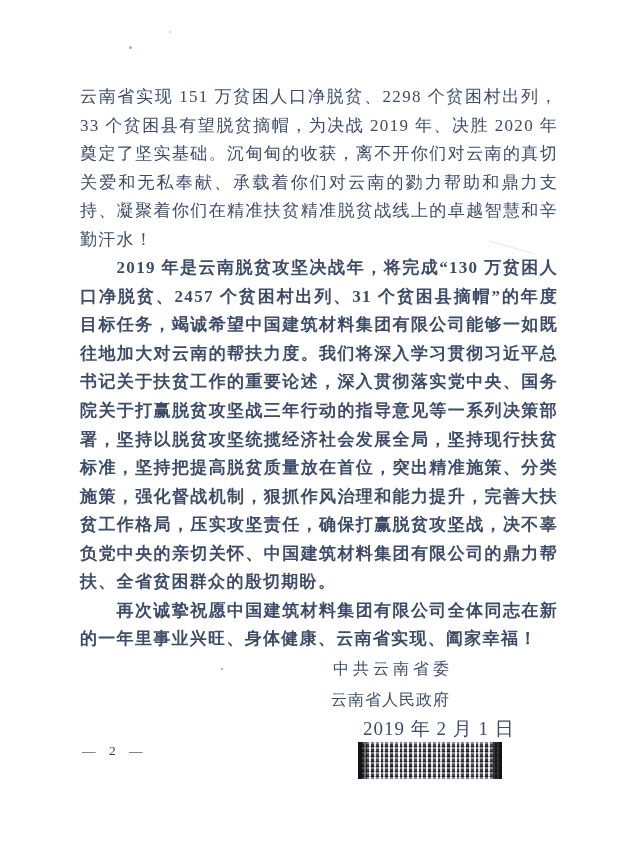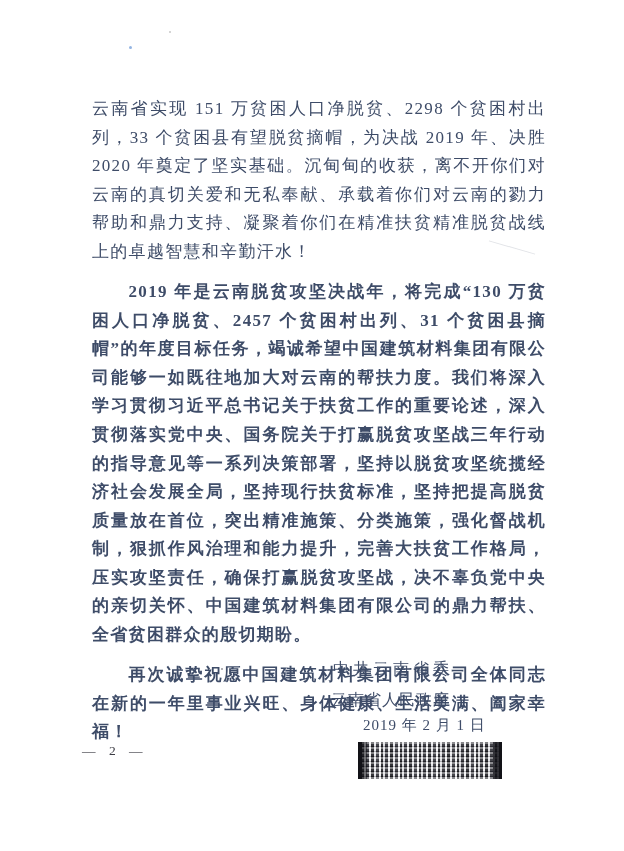--- a/index.html
+++ b/index.html
@@ -18,35 +18,35 @@
   
   .letter-body {
     position:absolute;
     left:80px; top:83px; width:478px;
     color:#3e4c68;
     font-size:17px;
     line-height:28.55px;
     letter-spacing:1.3px;
     text-align:justify;
   }
-  .para { margin:12px; }
+  .para { margin:0; }
   .para.indent { text-indent:2.15em;font-weight:bold; }
 
   
   .sig-org1 {
     position:absolute; left:333px; top:659px;
     color:#3e4c68; font-size:16px; letter-spacing:4px; white-space:nowrap;
   }
   .sig-org2 {
     position:absolute; left:331px; top:690px;
     color:#3e4c68; font-size:16px; letter-spacing:1px; white-space:nowrap;font-family:Liberation Serif, serif;
   }
   .sig-date {
     position:absolute; left:363px; top:716px;
-    color:#3e4c68; font-size:15px; letter-spacing:1px; white-space:nowrap;
+    color:#3e4c68; font-size:19px; letter-spacing:1px; white-space:nowrap;
   }
 
   
   .barcode {
     position:absolute; left:358px; top:742px; width:144px; height:37px;
     background:
       repeating-linear-gradient(0deg,
         rgba(255,255,255,.45) 0 2px,
         rgba(30,30,35,.25) 2px 3px,
         rgba(255,255,255,.12) 3px 5px),
@@ -77,21 +77,21 @@
   }
 </style>
 </head>
 <body>
 
 <div class="page">
 
   <div class="letter-body">
     <p class="para">云南省实现 151 万贫困人口净脱贫、2298 个贫困村出列，33 个贫困县有望脱贫摘帽，为决战 2019 年、决胜 2020 年奠定了坚实基础。沉甸甸的收获，离不开你们对云南的真切关爱和无私奉献、承载着你们对云南的勠力帮助和鼎力支持、凝聚着你们在精准扶贫精准脱贫战线上的卓越智慧和辛勤汗水！</p>
     <p class="para indent">2019 年是云南脱贫攻坚决战年，将完成“130 万贫困人口净脱贫、2457 个贫困村出列、31 个贫困县摘帽”的年度目标任务，竭诚希望中国建筑材料集团有限公司能够一如既往地加大对云南的帮扶力度。我们将深入学习贯彻习近平总书记关于扶贫工作的重要论述，深入贯彻落实党中央、国务院关于打赢脱贫攻坚战三年行动的指导意见等一系列决策部署，坚持以脱贫攻坚统揽经济社会发展全局，坚持现行扶贫标准，坚持把提高脱贫质量放在首位，突出精准施策、分类施策，强化督战机制，狠抓作风治理和能力提升，完善大扶贫工作格局，压实攻坚责任，确保打赢脱贫攻坚战，决不辜负党中央的亲切关怀、中国建筑材料集团有限公司的鼎力帮扶、全省贫困群众的殷切期盼。</p>
-    <p class="para indent">再次诚挚祝愿中国建筑材料集团有限公司全体同志在新的一年里事业兴旺、身体健康、生活美满、阖家幸福！</p>
+    <p class="para indent">再次诚挚祝愿中国建筑材料集团有限公司全体同志在新的一年里事业兴旺、身体健康、云南省实现、阖家幸福！</p>
   </div>
 
   <div class="sig-org1">中共云南省委</div>
   <div class="sig-org2">云南省人民政府</div>
   <div class="sig-date">2019 年 2 月 1 日</div>
 
   <div class="barcode"></div>
 
   <div class="page-number">— 2 —</div>
 

